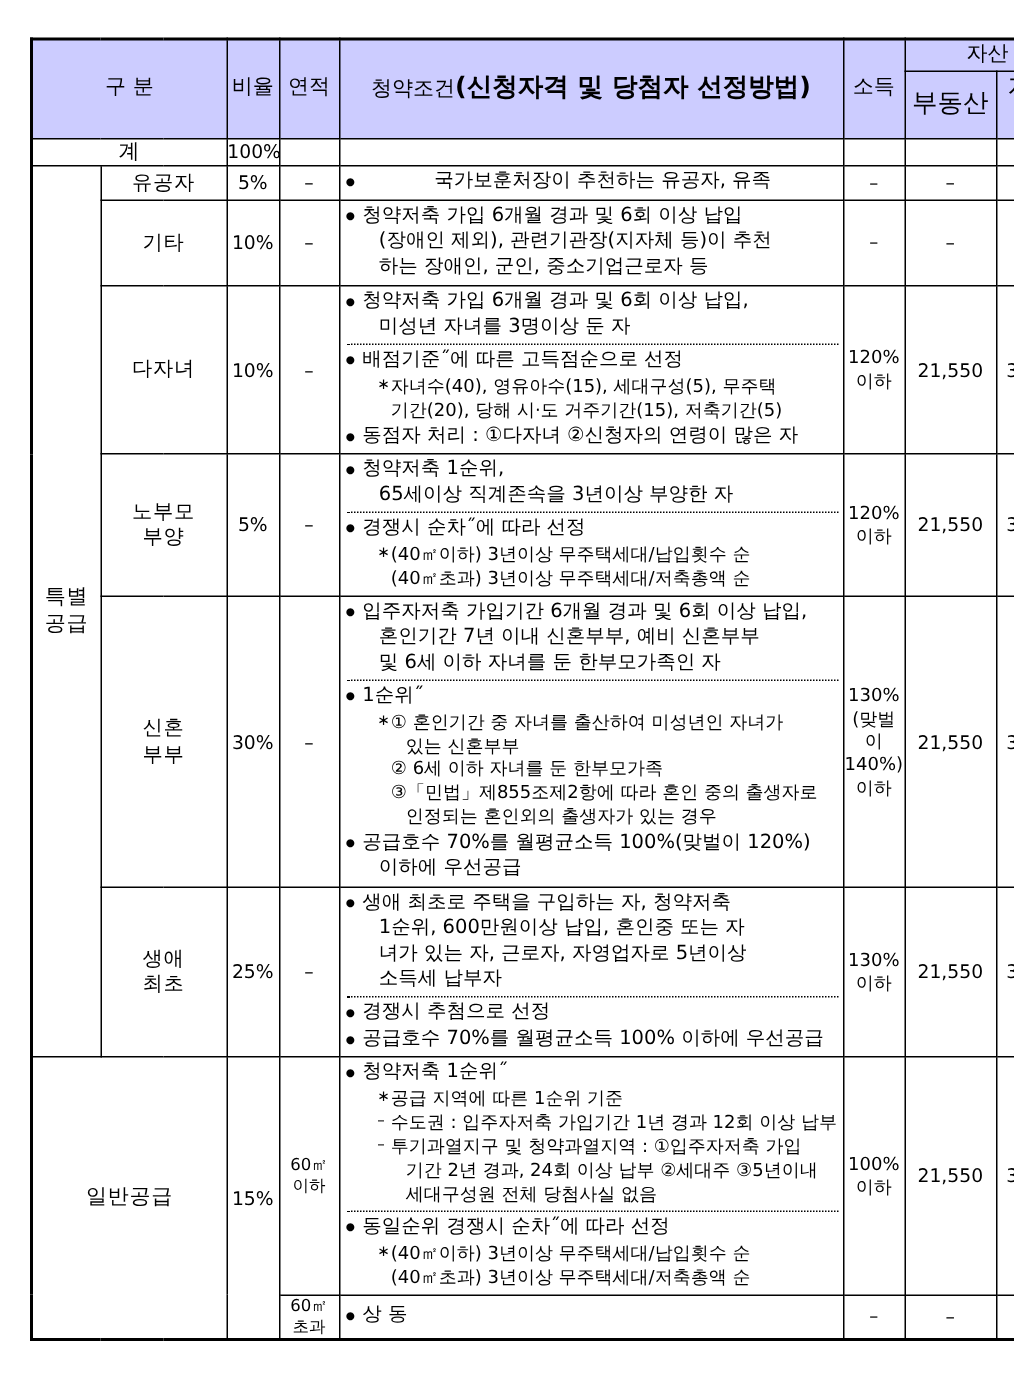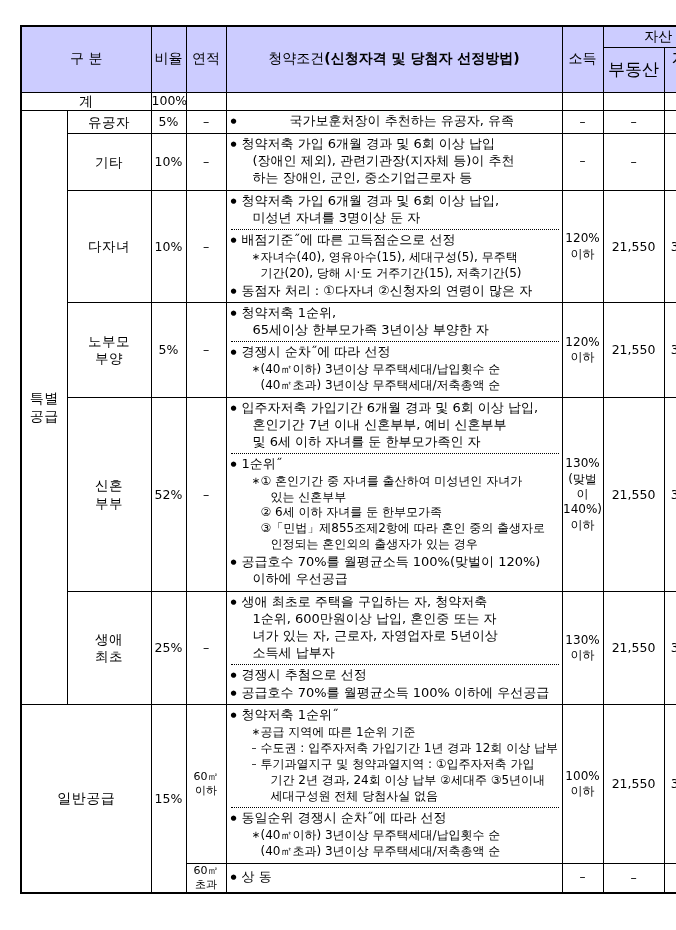--- a/index.html
+++ b/index.html
@@ -58,21 +58,21 @@
   .hdr {
     background: #ccccff;
     text-align: center;
     font-weight: bold;
     font-size: 14px;
     height: 20px;
   }
   .hdr.sub { font-size: 17px; height: 18px; }
   .hdr-cond { font-size: 14px; }
   .hdr-cond .small {
-    font-size: 14px;
+    font-size: 17px;
     font-weight: bold;
   }
 
   
   .ctr { text-align: center; }
   .lbl {
     text-align: center;
     font-weight: bold;
     font-size: 14px;
     letter-spacing: 0.5px;
@@ -292,21 +292,21 @@
             <div>부양</div>
           </td>
           <td class="num">5%</td>
           <td class="dash">–</td>
           <td style="vertical-align: middle;">
             <div class="cond">
               <div class="blk">
                 <ul class="b">
                   <li>
                     <span style="display: block;">청약저축 1순위,</span>
-                    <span class="cont">65세이상 한부모가족 3년이상 부양한 자</span>
+                    <span class="cont">65세이상 직계존속을 3년이상 부양한 자</span>
                   </li>
                 </ul>
               </div>
               <div class="blk">
                 <ul class="b">
                   <li>
                     <span style="display: block;">경쟁시 순차˝에 따라 선정</span>
                     <ul class="s">
                       <li class="star">(40㎡이하) 3년이상 무주택세대/납입횟수 순</li>
                       <li class="nomark">(40㎡초과) 3년이상 무주택세대/저축총액 순</li>
@@ -321,21 +321,21 @@
             <div>이하</div>
           </td>
           <td class="money">21,550</td>
           <td class="money">3,496</td>
         </tr>
         <tr>
           <td class="lbl lbl2" colspan="2">
             <div>신혼</div>
             <div>부부</div>
           </td>
-          <td class="num">52%</td>
+          <td class="num">30%</td>
           <td class="dash">–</td>
           <td style="vertical-align: middle;">
             <div class="cond">
               <div class="blk">
                 <ul class="b">
                   <li>
                     <span style="display: block;">입주자저축 가입기간 6개월 경과 및 6회 이상 납입,</span>
                     <span class="cont">혼인기간 7년 이내 신혼부부, 예비 신혼부부</span>
                     <span class="cont">및 6세 이하 자녀를 둔 한부모가족인 자</span>
                   </li>

